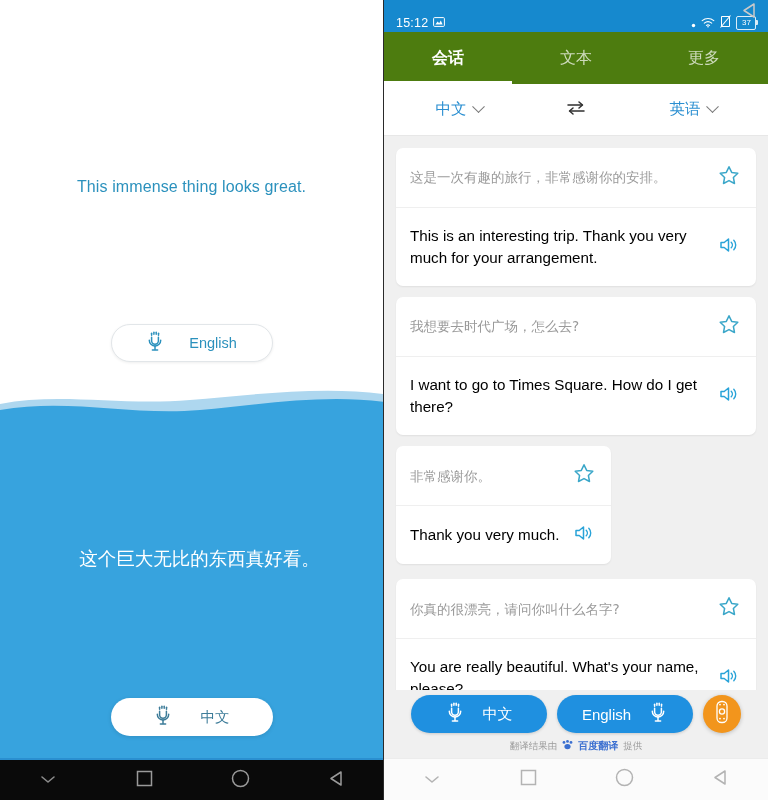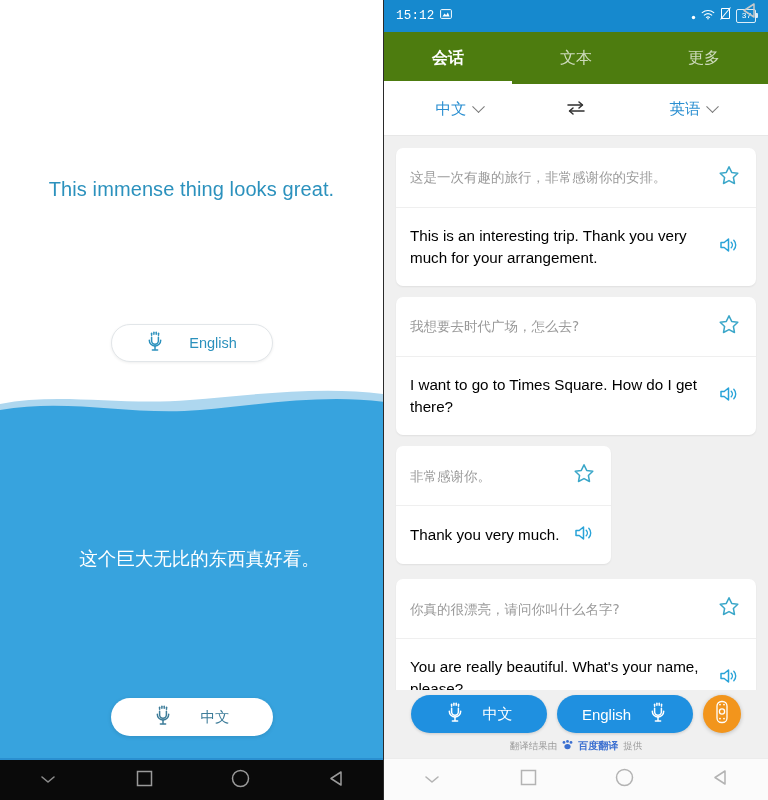--- a/index.html
+++ b/index.html
@@ -20,21 +20,21 @@
     border-right: 1px solid #2a2a2a;
   }
   .left-top {
     position: absolute; top: 0; left: 0; right: 0; height: 396px;
     background: #ffffff;
   }
   .left-phrase {
     position: absolute; top: 178px; left: 0; right: 0;
     text-align: center;
     color: #2b91bd;
-    font-size: 20px;
+    font-size: 16px;
     letter-spacing: .1px;
   }
   .mic-pill-top {
     position: absolute; top: 324px; left: 50%;
     transform: translateX(-50%);
     display: flex; align-items: center; justify-content: center;
     gap: 24px;
     width: 162px; height: 38px;
     background: #ffffff;
     border: 1px solid #e2e6e9;
@@ -77,24 +77,23 @@
 
   
   .right-panel {
     width: 384px; height: 800px;
     position: relative;
     background: #f0f0f0;
     overflow: hidden;
   }
   .statusbar {
     height: 32px; background: #1689ce;
-    display: flex; align-items: center;
+    display: flex; align-items: flex-end;
     padding: 0 12px;
     color: #ffffff;
-    font-family: Liberation Mono, monospace;
   }
   .statusbar .time { font-size: 12.5px; letter-spacing: .2px; }
   .statusbar .st-left { display: flex; align-items: center; gap: 5px; }
   .statusbar .st-right { margin-left: auto; display: flex; align-items: center; gap: 5px; }
   .batt {
     border: 1px solid rgba(255,255,255,.85);
     border-radius: 2px;
     font-size: 8px; line-height: 1;
     padding: 2px 2px 2px 3px;
     min-width: 20px; text-align: center;

